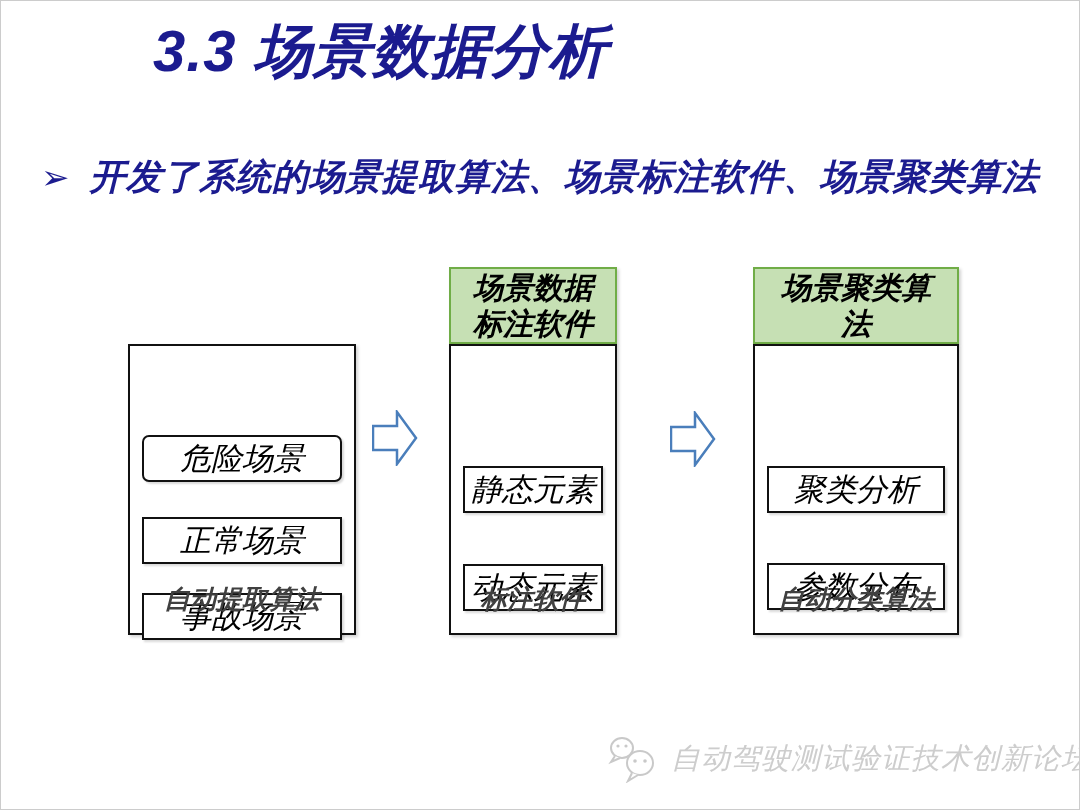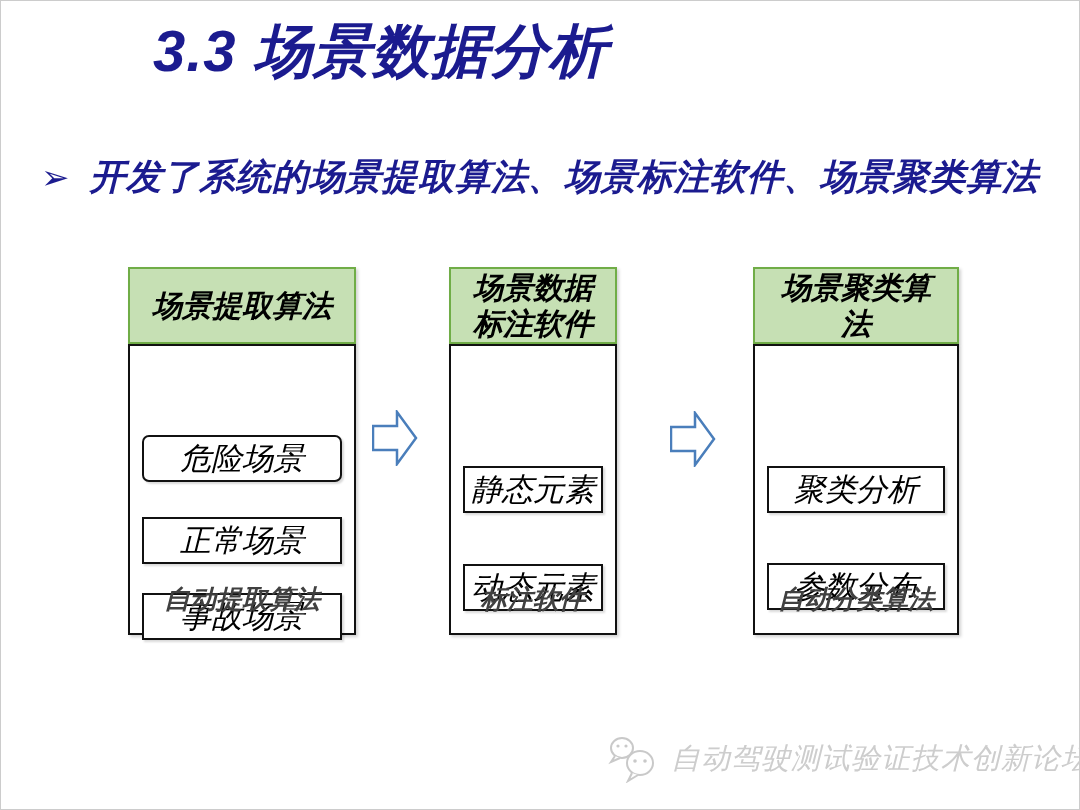--- a/index.html
+++ b/index.html
@@ -101,21 +101,20 @@
 <div class="slide">
 
   <h1 class="title">3.3 场景数据分析</h1>
 
   <div class="bullet-row">
     <span class="bullet-marker">➢</span>
     <span class="bullet-text">开发了系统的场景提取算法、场景标注软件、场景聚类算法</span>
   </div>
 
   <div class="col col-1">
-    <div class="col-header">场景提取算法</div>
     <div class="col-body">
       <div class="item item-0">危险场景</div>
       <div class="item item-1">正常场景</div>
       <div class="item item-2">事故场景</div>
       <div class="col-footer">自动提取算法</div>
     </div>
   </div>
 
   <svg class="flow-arrow arrow-1" viewBox="0 0 46 56">
     <polygon points="1,16 25,16 25,2 44,28 25,54 25,40 1,40" fill="#ffffff" stroke="#4a7ebb" stroke-width="2.5" stroke-linejoin="miter"></polygon>

